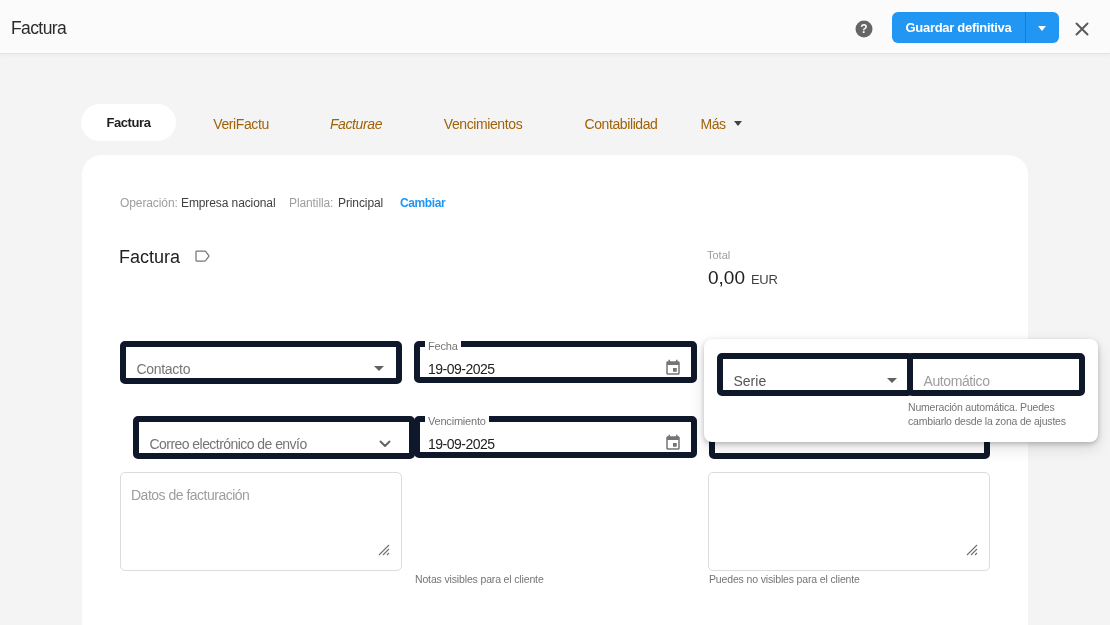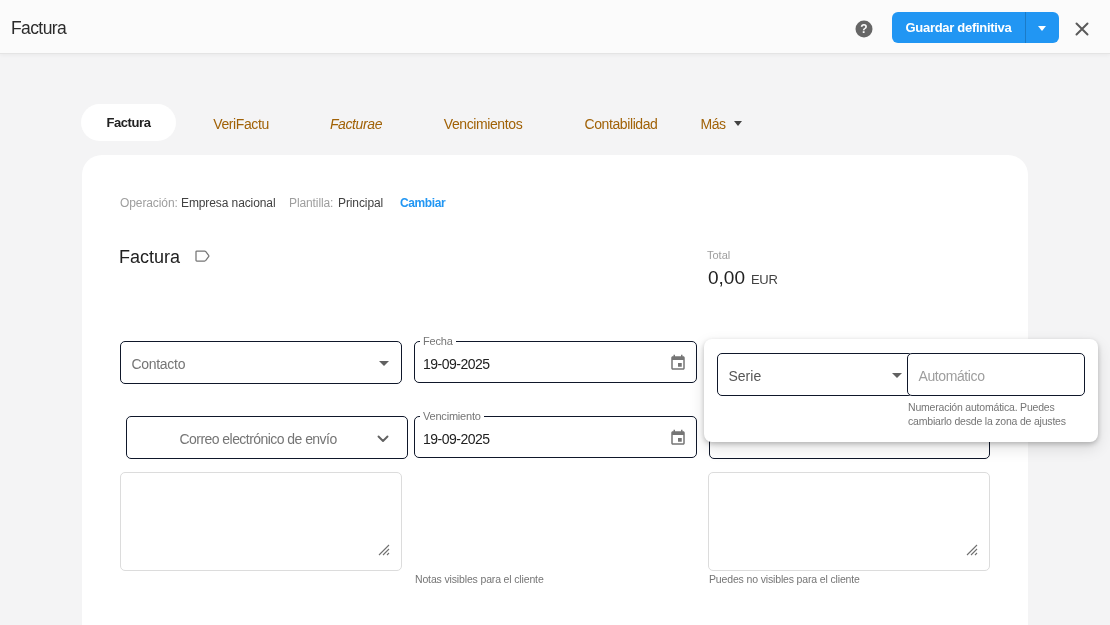--- a/index.html
+++ b/index.html
@@ -67,21 +67,21 @@
   .blue { color:#2196f3; font-weight:700; letter-spacing:-.4px; }
 
   .h2 { position:absolute; left:37px; top:90px; font-size:18px; line-height:24px; color:#212121; font-weight:400; }
   .tagicon { position:absolute; left:113px; top:95px; }
 
   .total-lbl { position:absolute; left:625px; top:93px; font-size:11px; line-height:14px; color:#9e9e9e; }
   .total-val { position:absolute; left:626px; top:111px; font-size:19px; line-height:24px; color:#212121; }
   .total-val .cur { font-size:13px; color:#424242; margin-left:6px; letter-spacing:-.3px; }
 
   .fld {
-    position:absolute; border:1px solid #0f172a; border-radius:5px; background:#fff;
+    position:absolute; border:6px solid #0f172a; border-radius:5px; background:#fff;
   }
   .sel-txt { display:block; line-height:44px; padding-left:10.5px; font-size:14px; color:#757575; white-space:nowrap; overflow:hidden; letter-spacing:-.3px; }
   .caret-f {
     position:absolute; right:12px; top:19px; width:0; height:0;
     border-left:5px solid transparent; border-right:5px solid transparent;
     border-top:5px solid #616161;
   }
   .olabel {
     position:absolute; top:-6px; left:5px; background:#fff; padding:0 3px;
     font-size:11px; line-height:11px; color:#757575; letter-spacing:-.2px;
@@ -154,36 +154,37 @@
       <span class="caret-f"></span>
     </div>
     <div class="fld" style="left:332px; top:186px; width:283px; height:42px;">
       <span class="olabel">Fecha</span>
       <span class="dateval">19-09-2025</span>
       <svg class="calicon" width="18" height="18" viewBox="0 0 24 24">
         <path d="M17 12h-5v5h5v-5zM16 1v2H8V1H6v2H5c-1.11 0-1.99.9-1.99 2L3 19c0 1.1.89 2 2 2h14c1.1 0 2-.9 2-2V5c0-1.1-.9-2-2-2h-1V1h-2zm3 18H5V8h14v11z" fill="#757575"></path>
       </svg>
     </div>
 
-    <div class="fld" style="left:44px; top:261px; width:282px; height:43px;padding-left:42px;">
+    <div class="fld" style="left:51px; top:261px; width:282px; height:43px;">
       <span class="sel-txt" style="letter-spacing:-.55px;">Correo electrónico de envío</span>
       <svg style="position:absolute; right:18px; top:18px;" width="12" height="8" viewBox="0 0 12 8">
         <path d="M1.5 1.5 L6 6 L10.5 1.5" fill="none" stroke="#616161" stroke-width="1.9" stroke-linecap="round" stroke-linejoin="round"></path>
       </svg>
     </div>
     <div class="fld" style="left:332px; top:261px; width:283px; height:42px;">
       <span class="olabel">Vencimiento</span>
       <span class="dateval">19-09-2025</span>
       <svg class="calicon" width="18" height="18" viewBox="0 0 24 24">
         <path d="M17 12h-5v5h5v-5zM16 1v2H8V1H6v2H5c-1.11 0-1.99.9-1.99 2L3 19c0 1.1.89 2 2 2h14c1.1 0 2-.9 2-2V5c0-1.1-.9-2-2-2h-1V1h-2zm3 18H5V8h14v11z" fill="#757575"></path>
       </svg>
     </div>
     <div class="fld" style="left:627px; top:261px; width:281px; height:43px;"></div>
 
     <div class="ta" style="left:38px; top:317px; width:282px; height:99px;">
+      <span class="ph ph-light">Datos de facturación</span>
       <svg class="resz" width="12" height="12" viewBox="0 0 12 12">
         <path d="M1 11 L11 1 M5 11 L11 5 M9 11 L11 9" stroke="#707070" stroke-width="1.1"></path>
       </svg>
     </div>
     <div class="ta" style="left:626px; top:317px; width:282px; height:99px;">
       <svg class="resz" width="12" height="12" viewBox="0 0 12 12">
         <path d="M1 11 L11 1 M5 11 L11 5 M9 11 L11 9" stroke="#707070" stroke-width="1.1"></path>
       </svg>
     </div>
     <div class="helper" style="left:333px; top:418px;">Notas visibles para el cliente</div>

